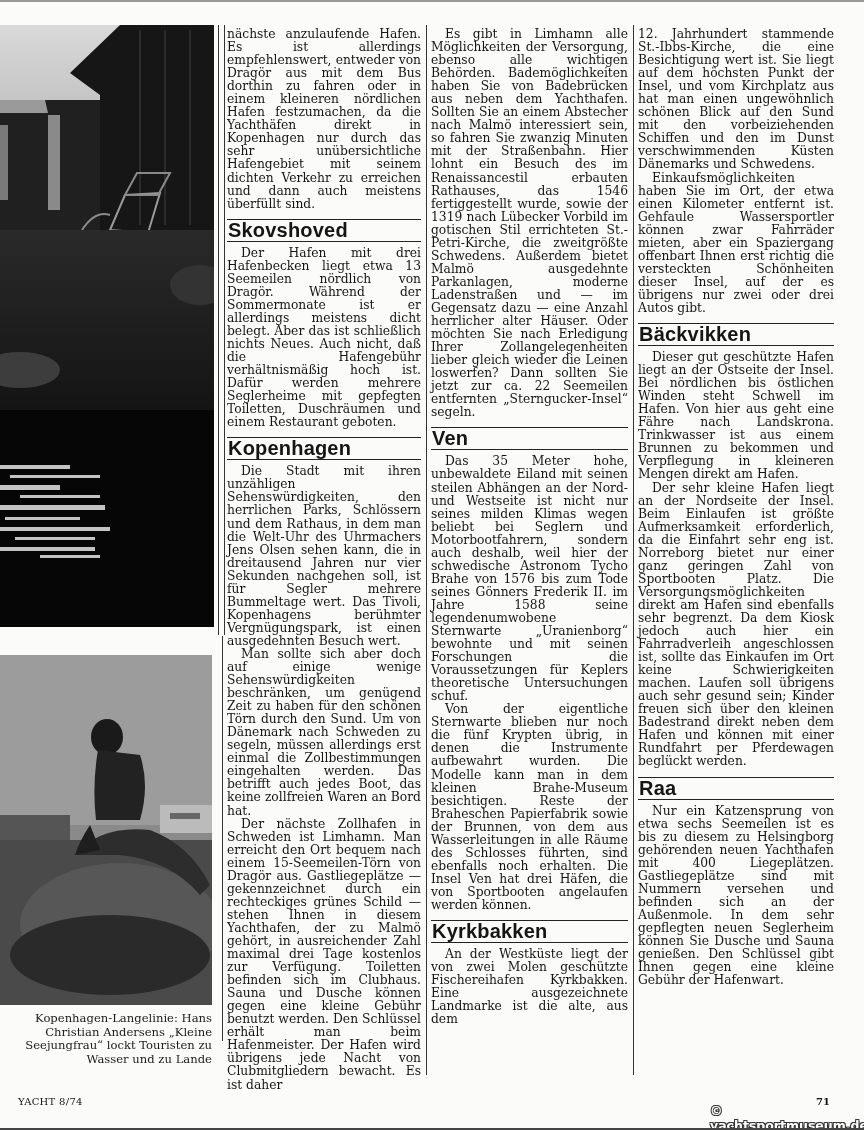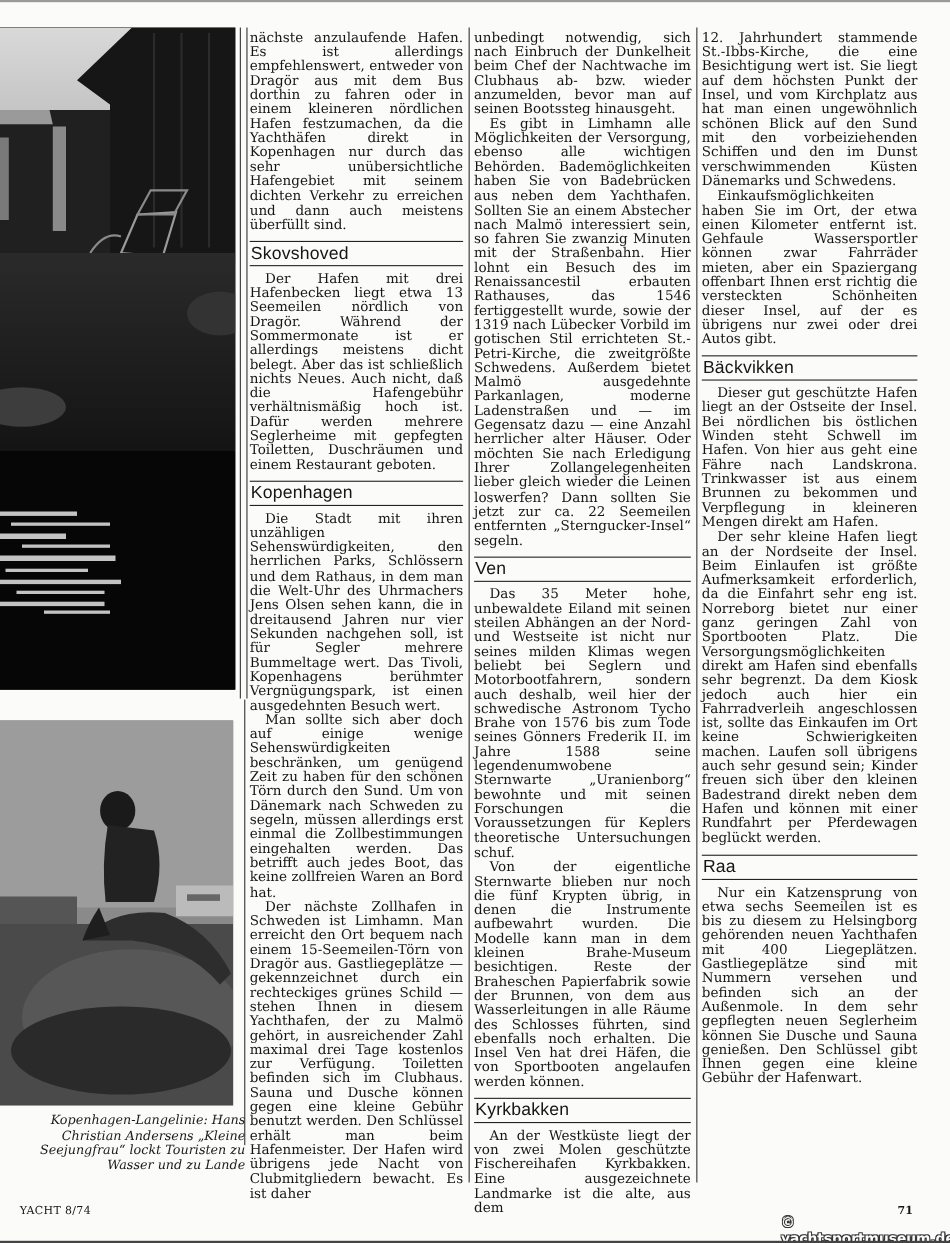--- a/index.html
+++ b/index.html
@@ -10,21 +10,21 @@
   .topline { position: absolute; left: 0; top: 0; width: 864px; height: 2px; background: #9a9a9a; }
   .bottomline { position: absolute; left: 0; bottom: 0; width: 864px; height: 2px; background: #444; }
 
   
   .photo { position: absolute; overflow: hidden; }
   #photo1 { left: 0; top: 25px; width: 214px; height: 602px; background: #0b0b0b; }
   #photo2 { left: 0; top: 655px; width: 212px; height: 350px; background: #5e5e5e; }
 
   .caption {
     position: absolute; left: 0; top: 1012px; width: 212px; text-align: right;
-    font-style: italic; font-size: 11.6px; line-height: 13.6px; color: #1a1a1a; margin-left: 11px;
+    font-size: 11.6px; line-height: 13.6px; color: #1a1a1a;
   }
   .folio-left { position: absolute; left: 18px; top: 1096px; font-size: 10px; letter-spacing: 0.3px; }
   .folio-right { position: absolute; left: 816px; top: 1096px; font-size: 10px; font-weight: bold; }
   .watermark {
     position: absolute; left: 710px; top: 1103px; font-family: "DejaVu Sans", sans-serif;
     font-size: 12.5px; font-weight: bold; color: #ffffff;
     text-shadow: -1px -1px 0 #333, 1px -1px 0 #333, -1px 1px 0 #333, 1px 1px 0 #333;
   }
 
   
@@ -32,21 +32,21 @@
 
   
   .col { position: absolute; top: 28px; font-size: 12.3px; line-height: 13.05px; }
   #col1 { left: 227px; width: 194px; }
   #col2 { left: 431px; width: 197px; }
   #col3 { left: 638px; width: 196px; }
   .col p { margin: 0; text-align: justify; hyphens: manual; }
   .col p.ind { text-indent: 14px; }
 
   .sect-head {
-    font-family: "Liberation Sans", sans-serif; font-weight: normal; font-size: 16px;
+    font-family: "Liberation Sans", sans-serif; font-weight: bold; font-size: 20px;
     line-height: 19px; border-top: 1.5px solid #222; border-bottom: 1.5px solid #222;
     padding: 1px 0 1px 1px; margin: 8px 0 5px 0; letter-spacing: 0.2px;
   }
 </style>
 </head>
 <body>
 
 <div class="topline"></div>
 
 <div class="photo" id="photo1">
@@ -134,21 +134,20 @@
   <p class="ind">Der Hafen mit drei Hafenbecken liegt etwa 13 Seemeilen nördlich von Dragör. Während der Sommermonate ist er allerdings meistens dicht belegt. Aber das ist schließlich nichts Neues. Auch nicht, daß die Hafengebühr verhältnismäßig hoch ist. Dafür werden mehrere Seglerheime mit gepfegten Toiletten, Duschräumen und einem Restaurant geboten.</p>
 
   <div class="sect-head">Kopenhagen</div>
   <p class="ind">Die Stadt mit ihren unzähligen Sehenswürdigkeiten, den herrlichen Parks, Schlössern und dem Rathaus, in dem man die Welt-Uhr des Uhrmachers Jens Olsen sehen kann, die in dreitausend Jahren nur vier Sekunden nachgehen soll, ist für Segler mehrere Bummeltage wert. Das Tivoli, Kopenhagens berühmter Vergnügungspark, ist einen ausgedehnten Besuch wert.</p>
   <p class="ind">Man sollte sich aber doch auf einige wenige Sehenswürdigkeiten beschränken, um genügend Zeit zu haben für den schönen Törn durch den Sund. Um von Dänemark nach Schweden zu segeln, müssen allerdings erst einmal die Zollbestimmungen eingehalten werden. Das betrifft auch jedes Boot, das keine zollfreien Waren an Bord hat.</p>
 
   <p class="ind">Der nächste Zollhafen in Schweden ist Limhamn. Man erreicht den Ort bequem nach einem 15-Seemeilen-Törn von Dragör aus. Gastliegeplätze — gekennzeichnet durch ein rechteckiges grünes Schild — stehen Ihnen in diesem Yachthafen, der zu Malmö gehört, in ausreichender Zahl maximal drei Tage kostenlos zur Verfügung. Toiletten befinden sich im Clubhaus. Sauna und Dusche können gegen eine kleine Gebühr benutzt werden. Den Schlüssel erhält man beim Hafenmeister. Der Hafen wird übrigens jede Nacht von Clubmitgliedern bewacht. Es ist daher</p>
 </div>
 
 <div class="col" id="col2">
-  <p>unbedingt notwendig, sich nach Einbruch der Dunkelheit beim Chef der Nachtwache im Clubhaus ab- bzw. wieder anzumelden, bevor man auf seinen Bootssteg hinausgeht.</p>
   <p class="ind">Es gibt in Limhamn alle Möglichkeiten der Versorgung, ebenso alle wichtigen Behörden. Bademöglichkeiten haben Sie von Badebrücken aus neben dem Yachthafen. Sollten Sie an einem Abstecher nach Malmö interessiert sein, so fahren Sie zwanzig Minuten mit der Straßenbahn. Hier lohnt ein Besuch des im Renaissancestil erbauten Rathauses, das 1546 fertiggestellt wurde, sowie der 1319 nach Lübecker Vorbild im gotischen Stil errichteten St.-Petri-Kirche, die zweitgrößte Schwedens. Außerdem bietet Malmö ausgedehnte Parkanlagen, moderne Ladenstraßen und — im Gegensatz dazu — eine Anzahl herrlicher alter Häuser. Oder möchten Sie nach Erledigung Ihrer Zollangelegenheiten lieber gleich wieder die Leinen loswerfen? Dann sollten Sie jetzt zur ca. 22 Seemeilen entfernten „Sterngucker-Insel“ segeln.</p>
 
   <div class="sect-head">Ven</div>
   <p class="ind">Das 35 Meter hohe, unbewaldete Eiland mit seinen steilen Abhängen an der Nord- und Westseite ist nicht nur seines milden Klimas wegen beliebt bei Seglern und Motorbootfahrern, sondern auch deshalb, weil hier der schwedische Astronom Tycho Brahe von 1576 bis zum Tode seines Gönners Frederik II. im Jahre 1588 seine legendenumwobene Sternwarte „Uranienborg“ bewohnte und mit seinen Forschungen die Voraussetzungen für Keplers theoretische Untersuchungen schuf.</p>
   <p class="ind">Von der eigentliche Sternwarte blieben nur noch die fünf Krypten übrig, in denen die Instrumente aufbewahrt wurden. Die Modelle kann man in dem kleinen Brahe-Museum besichtigen. Reste der Braheschen Papierfabrik sowie der Brunnen, von dem aus Wasserleitungen in alle Räume des Schlosses führten, sind ebenfalls noch erhalten. Die Insel Ven hat drei Häfen, die von Sportbooten angelaufen werden können.</p>
 
   <div class="sect-head">Kyrkbakken</div>
   <p class="ind">An der Westküste liegt der von zwei Molen geschützte Fischereihafen Kyrkbakken. Eine ausgezeichnete Landmarke ist die alte, aus dem</p>
 </div>
 

